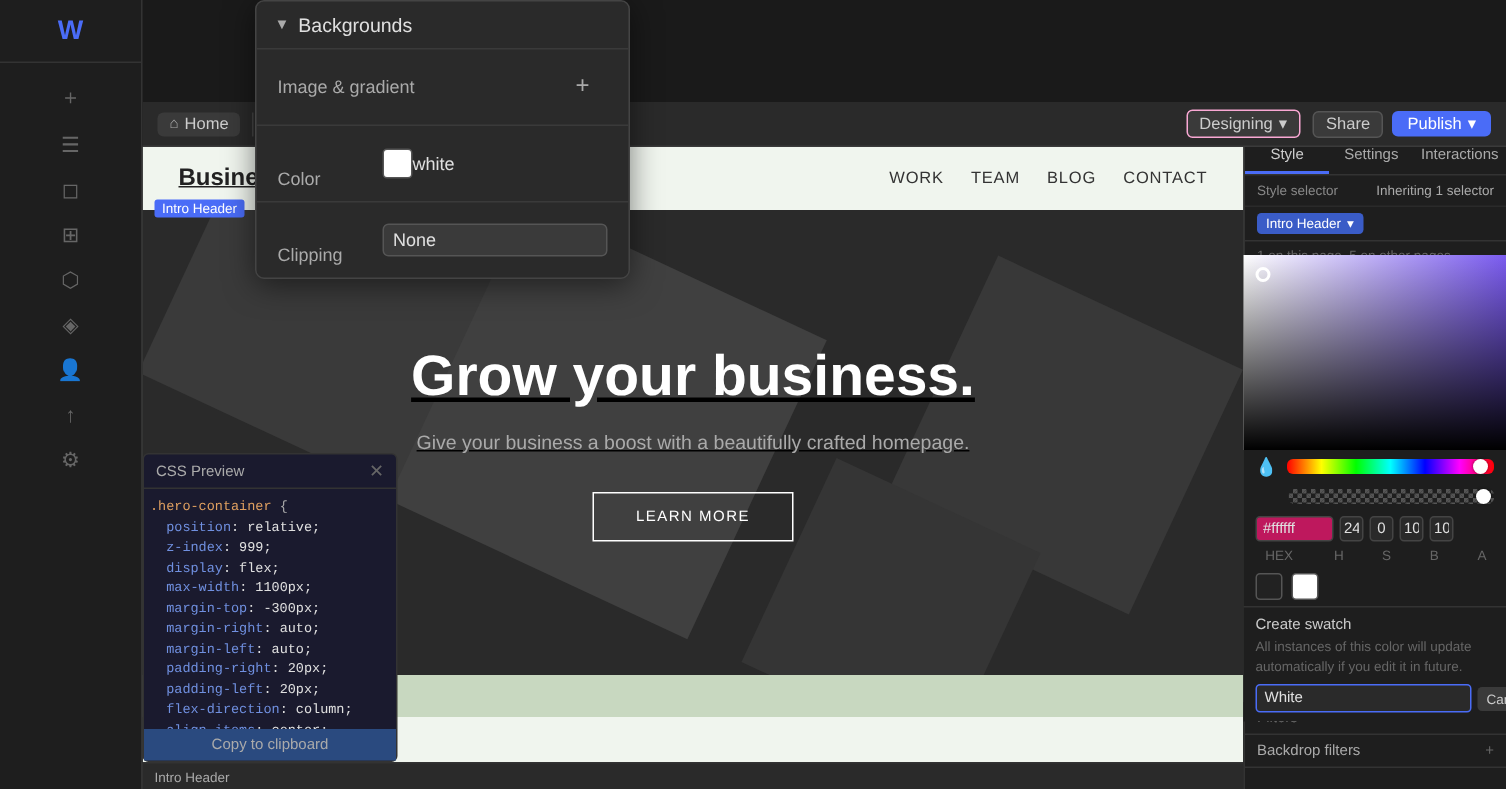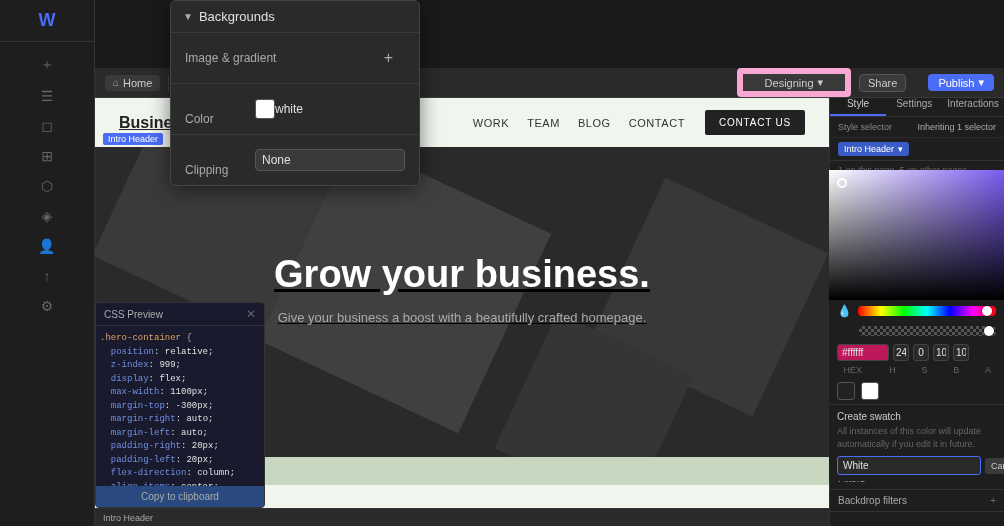--- a/index.html
+++ b/index.html
@@ -105,30 +105,30 @@
     .toolbar-size {
       color: #aaa;
       font-size: 11px;
       background: #333;
       border-radius: 4px;
       padding: 2px 8px;
     }
     .toolbar-spacer { flex: 1; }
     .toolbar-designing {
       background: #3a3a3a;
-      border: 6px solid #f9a8d4;
+      border: 1px solid #f9a8d4;
       color: #ccc;
       font-size: 11px;
       border-radius: 4px;
-      padding: 2px 22px;
+      padding: 2px 8px;
       display: flex;
       align-items: center;
       gap: 4px;
     }
-    .toolbar-actions { display: flex; align-items: center; gap: 22px; }
+    .toolbar-actions { display: flex; align-items: center; gap: 6px; }
     .btn-share {
       background: #3a3a3a;
       border: 1px solid #555;
       color: #ccc;
       font-size: 11px;
       border-radius: 4px;
       padding: 2px 8px;
       cursor: pointer;
     }
     .btn-publish {
@@ -698,35 +698,35 @@
   <div class="website-preview">
 
     <div class="site-nav">
       <div class="site-logo">Business</div>
       <div class="site-nav-links">
         <span class="site-nav-link">WORK</span>
         <span class="site-nav-link">TEAM</span>
         <span class="site-nav-link">BLOG</span>
         <span class="site-nav-link">CONTACT</span>
       </div>
-      <button class="site-nav-btn">CONTACT US</button>
     </div>
 
     <div class="intro-header-label">Intro Header</div>
 
     <div class="hero-section">
       <div class="hero-bg-shapes">
         <div class="hero-shape hero-shape-1"></div>
         <div class="hero-shape hero-shape-2"></div>
         <div class="hero-shape hero-shape-3"></div>
         <div class="hero-shape hero-shape-4"></div>
       </div>
       <div class="hero-content">
         <div class="hero-title">Grow your business.</div>
         <div class="hero-subtitle">Give your business a boost with a beautifully crafted homepage.</div>
+        <button class="hero-btn">LEARN MORE</button>
       </div>
     </div>
 
     <div class="bottom-strip"></div>
   </div>
 </div>
 
 <div class="bottom-bar">
   <span class="bottom-bar-label">Intro Header</span>
 </div>

